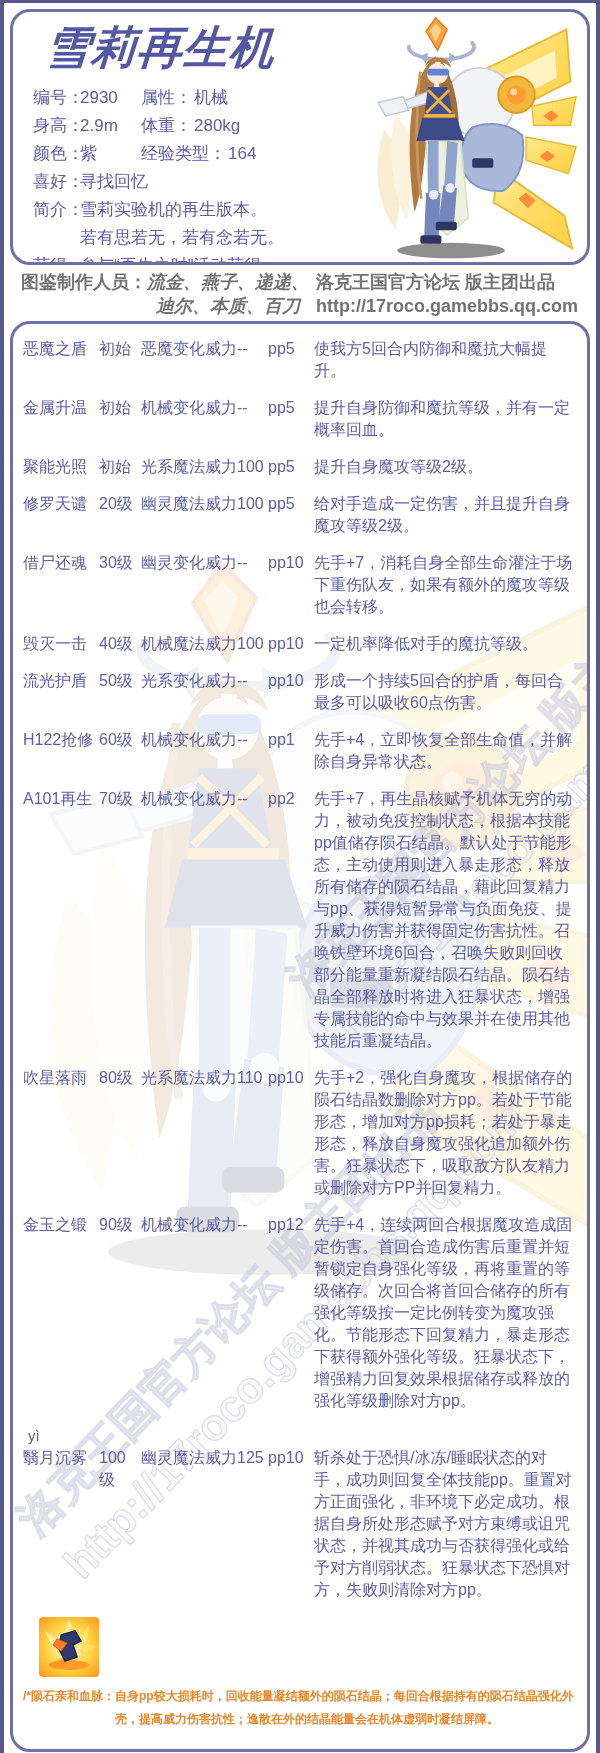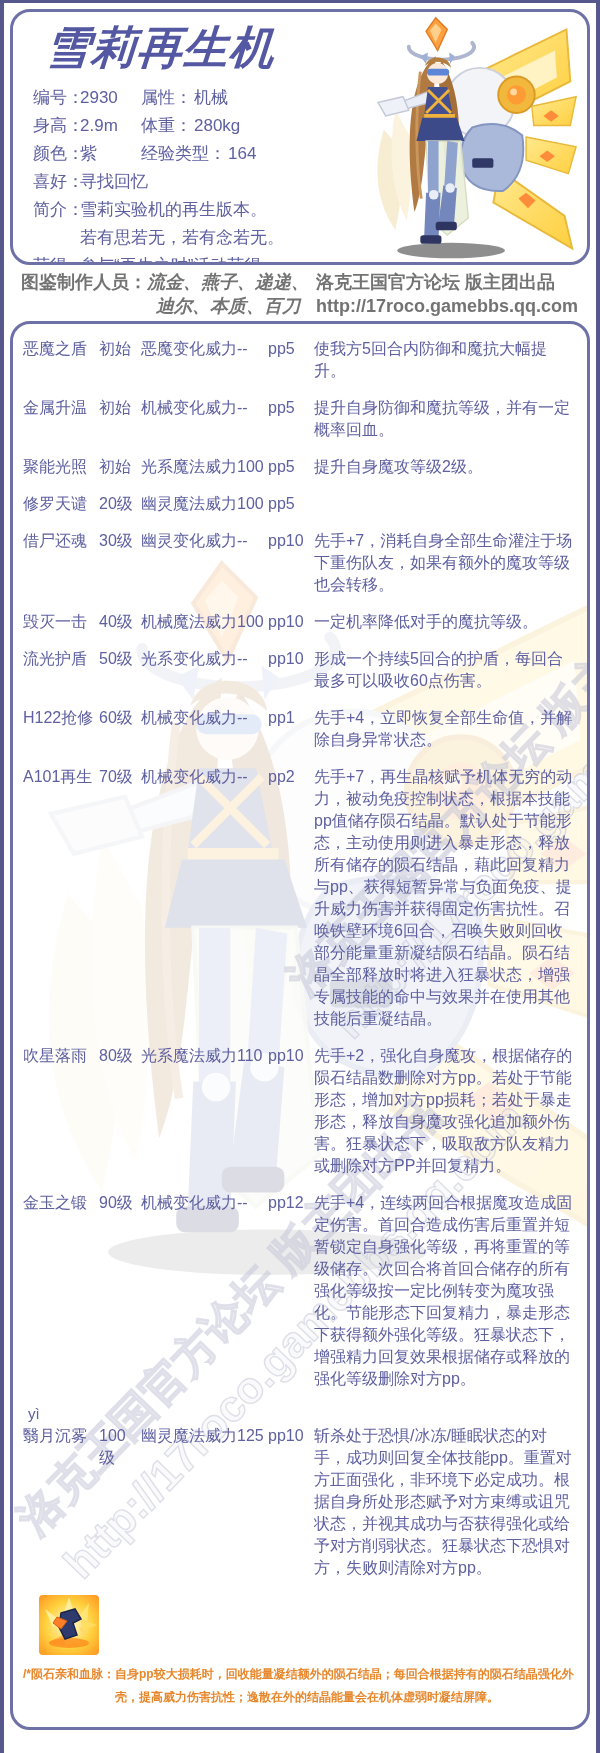--- a/index.html
+++ b/index.html
@@ -244,20 +244,21 @@
         </div>
 
         <div class="skill-row-wrap">
 
           <div class="skill-row">
             <span class="sk-name">修罗天谴</span>
             <span class="sk-level">20级</span>
             <span class="sk-type">幽灵魔法</span>
             <span class="sk-power">威力100</span>
             <span class="sk-pp">pp5</span>
+            <span class="sk-desc">给对手造成一定伤害，并且提升自身魔攻等级2级。</span>
           </div>
         </div>
 
         <div class="skill-row-wrap">
 
           <div class="skill-row">
             <span class="sk-name">借尸还魂</span>
             <span class="sk-level">30级</span>
             <span class="sk-type">幽灵变化</span>
             <span class="sk-power">威力--</span>

